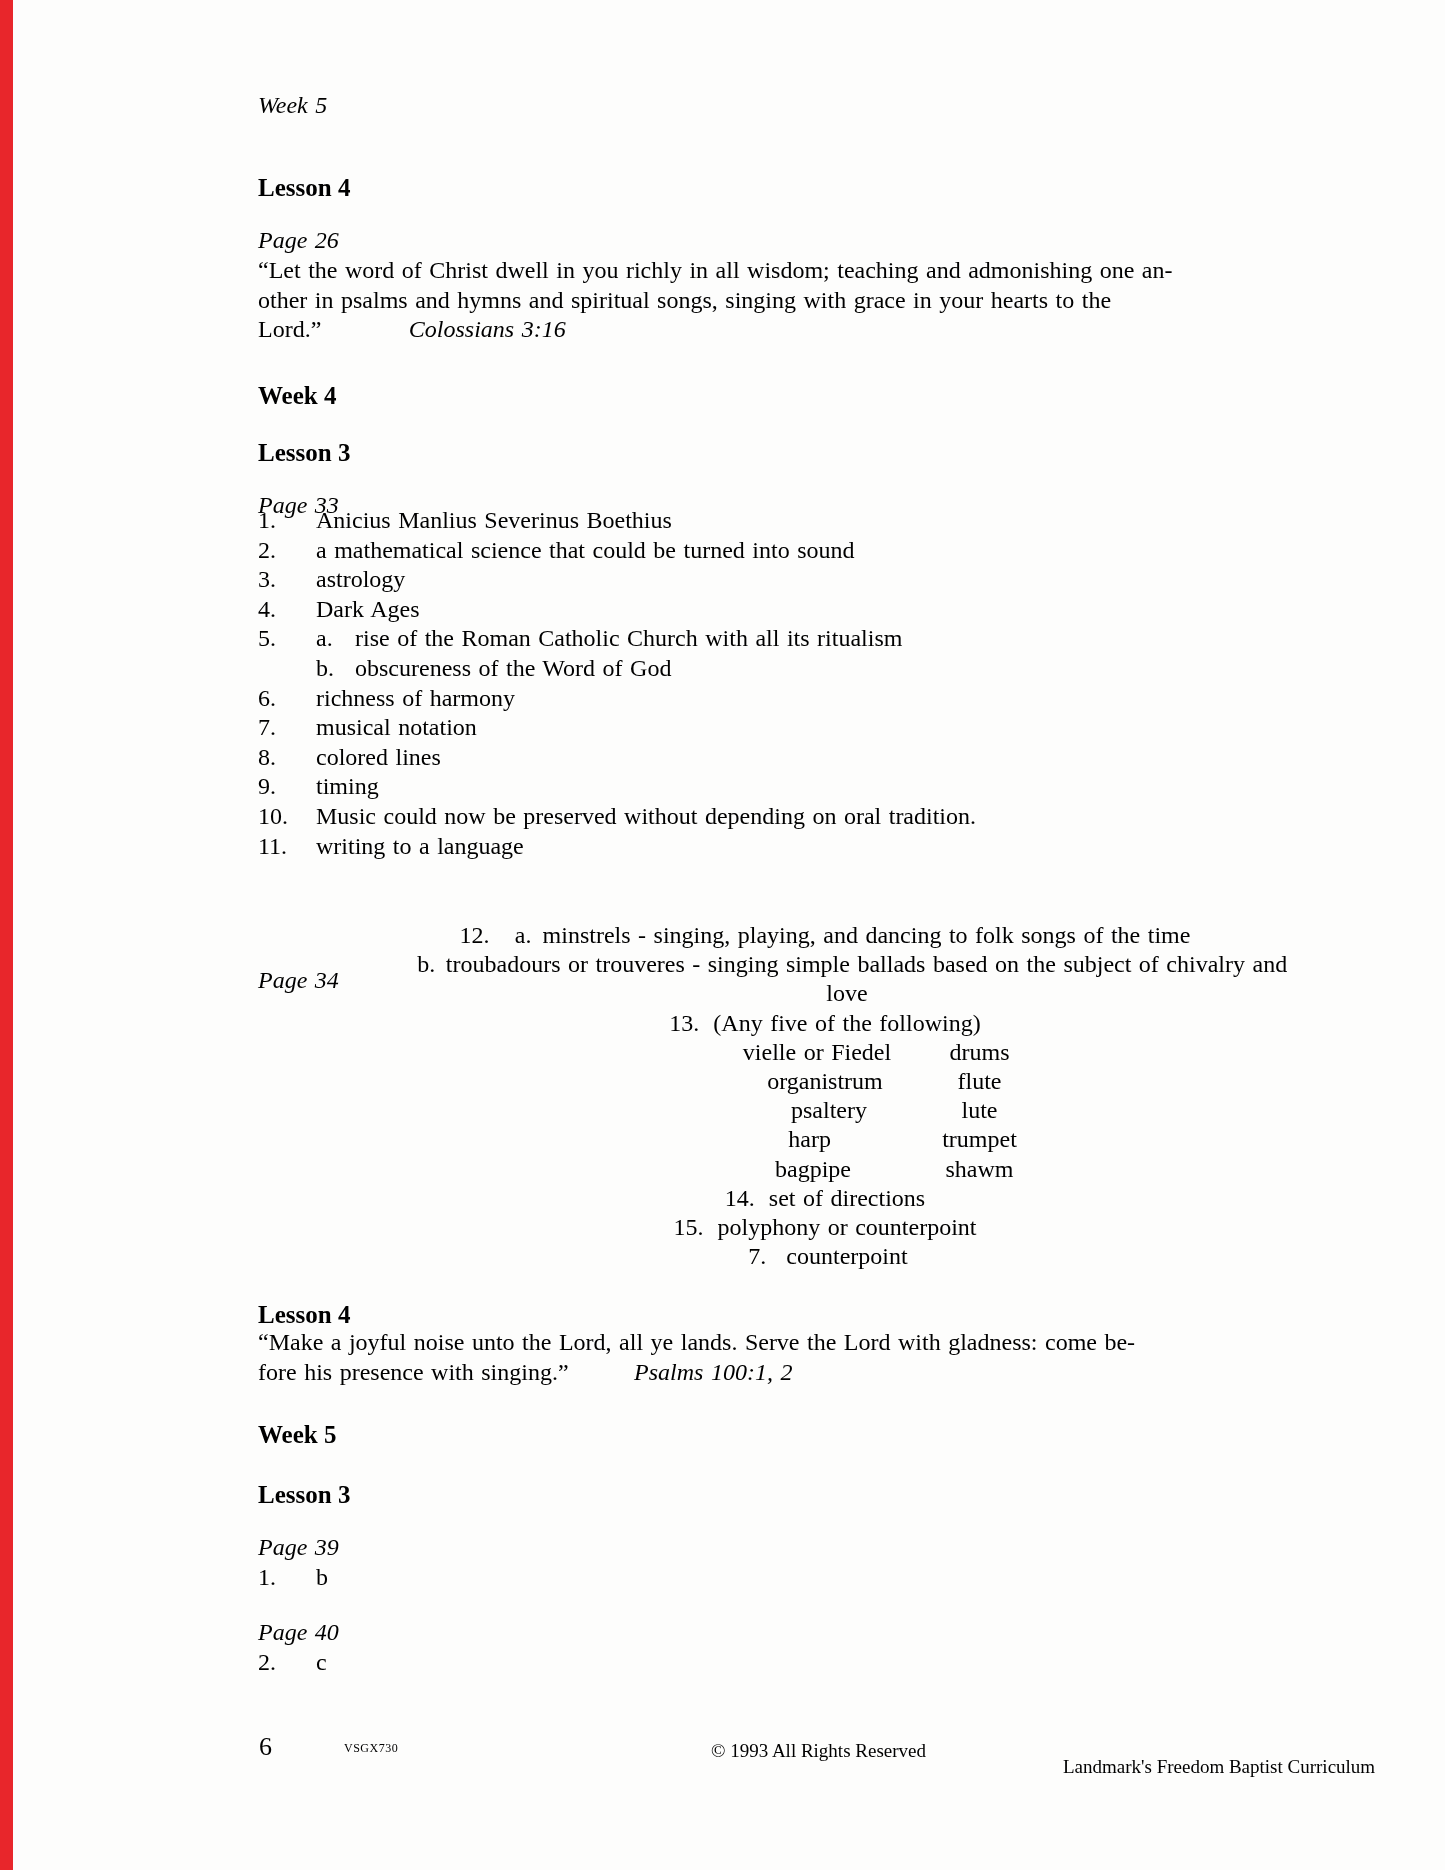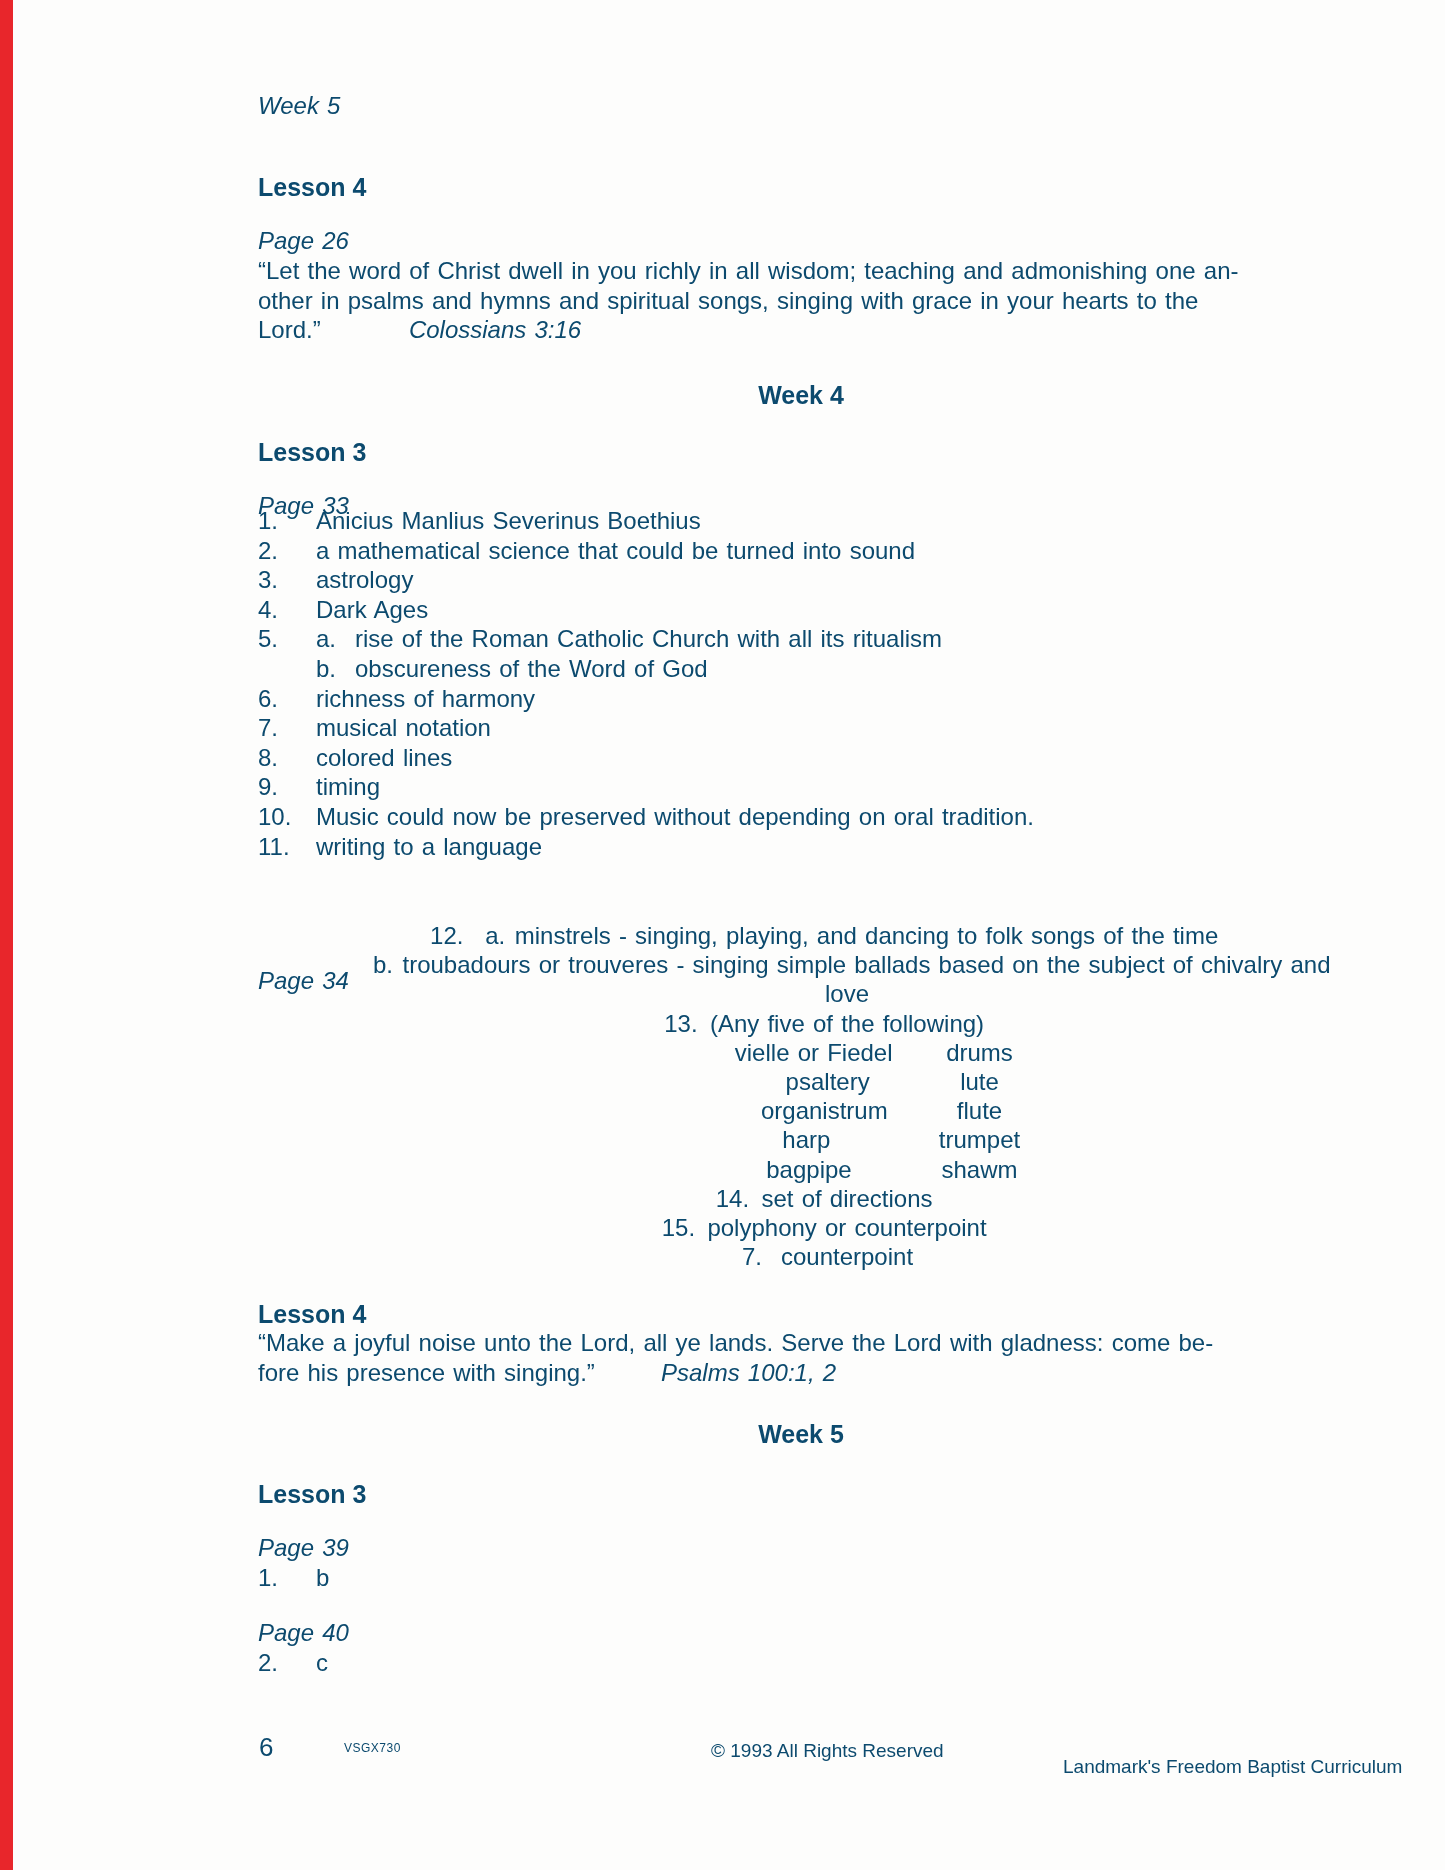--- a/index.html
+++ b/index.html
@@ -1,29 +1,29 @@
 <!DOCTYPE html>
 <html><head>
 <meta charset="utf-8">
 <style>
   html,body{margin:0;padding:0;background:#ffffff;}
   #page{
     position:relative;
     width:1445px;height:1870px;
     background:#fdfdfc;
-    font-family:Liberation Sans, sans-serif;
-    color:#0c4a6e;
+    font-family:Liberation Serif, serif;
+    color:#000000;
     overflow:hidden;
   }
   .abs{position:absolute;}
   .body-text{font-size:24px;line-height:29.6px;word-spacing:1.5px;}
   .nowrap{white-space:nowrap;}
   .it{font-style:italic;}
   .bold-head{font-weight:bold;font-size:25px;line-height:29.6px;}
-  .week-center{left:258px;width:1086px;text-align:center;}
+  .week-center{left:258px;width:1086px;text-align:left;}
   .num{display:inline-block;width:58px;}
   .letter{display:inline-block;width:39px;}
   .cont{display:inline-block;width:58px;}
   .inst-left{display:inline-block;width:265px;}
   .quote-ref1{font-style:italic;margin-left:80px;}
   .quote-ref2{font-style:italic;margin-left:58px;}
   .list33{line-height:29.6px;}
   .list34{line-height:29.2px;text-align:center;}
   .edge{left:0;top:0;width:13px;height:1870px;}
   .footer-item{position:absolute;white-space:nowrap;}
@@ -76,22 +76,22 @@
   </div>
 
   <div class="abs body-text it nowrap" style="left:258px;top:937px;margin-top:29px;">Page 34</div>
 
   <div class="abs body-text list34" style="left:258px;top:921px;width:1120px;">
     <div class="nowrap"><span class="num">12.</span><span class="letter">a.</span><span>minstrels - singing, playing, and dancing to folk songs of the time</span></div>
     <div class="nowrap"><span class="num"></span><span class="letter">b.</span><span>troubadours or trouveres - singing simple ballads based on the subject of chivalry and</span></div>
     <div class="nowrap"><span class="cont"></span><span>love</span></div>
     <div class="nowrap"><span class="num">13.</span><span>(Any five of the following)</span></div>
     <div class="nowrap"><span class="cont"></span><span class="inst-left">vielle or Fiedel</span><span>drums</span></div>
+    <div class="nowrap"><span class="cont"></span><span class="inst-left">organistrum</span><span>flute</span></div>
     <div class="nowrap"><span class="cont"></span><span class="inst-left">psaltery</span><span>lute</span></div>
-    <div class="nowrap"><span class="cont"></span><span class="inst-left">organistrum</span><span>flute</span></div>
     <div class="nowrap"><span class="cont"></span><span class="inst-left">harp</span><span>trumpet</span></div>
     <div class="nowrap"><span class="cont"></span><span class="inst-left">bagpipe</span><span>shawm</span></div>
     <div class="nowrap"><span class="num">14.</span><span>set of directions</span></div>
     <div class="nowrap"><span class="num">15.</span><span>polyphony or counterpoint</span></div>
     <div class="nowrap"><span class="num">7.</span><span>counterpoint</span></div>
   </div>
 
   <div class="abs bold-head nowrap" style="left:258px;top:1300px;">Lesson 4</div>
 
   <div class="abs body-text" style="left:258px;top:1328px;width:1086px;">

